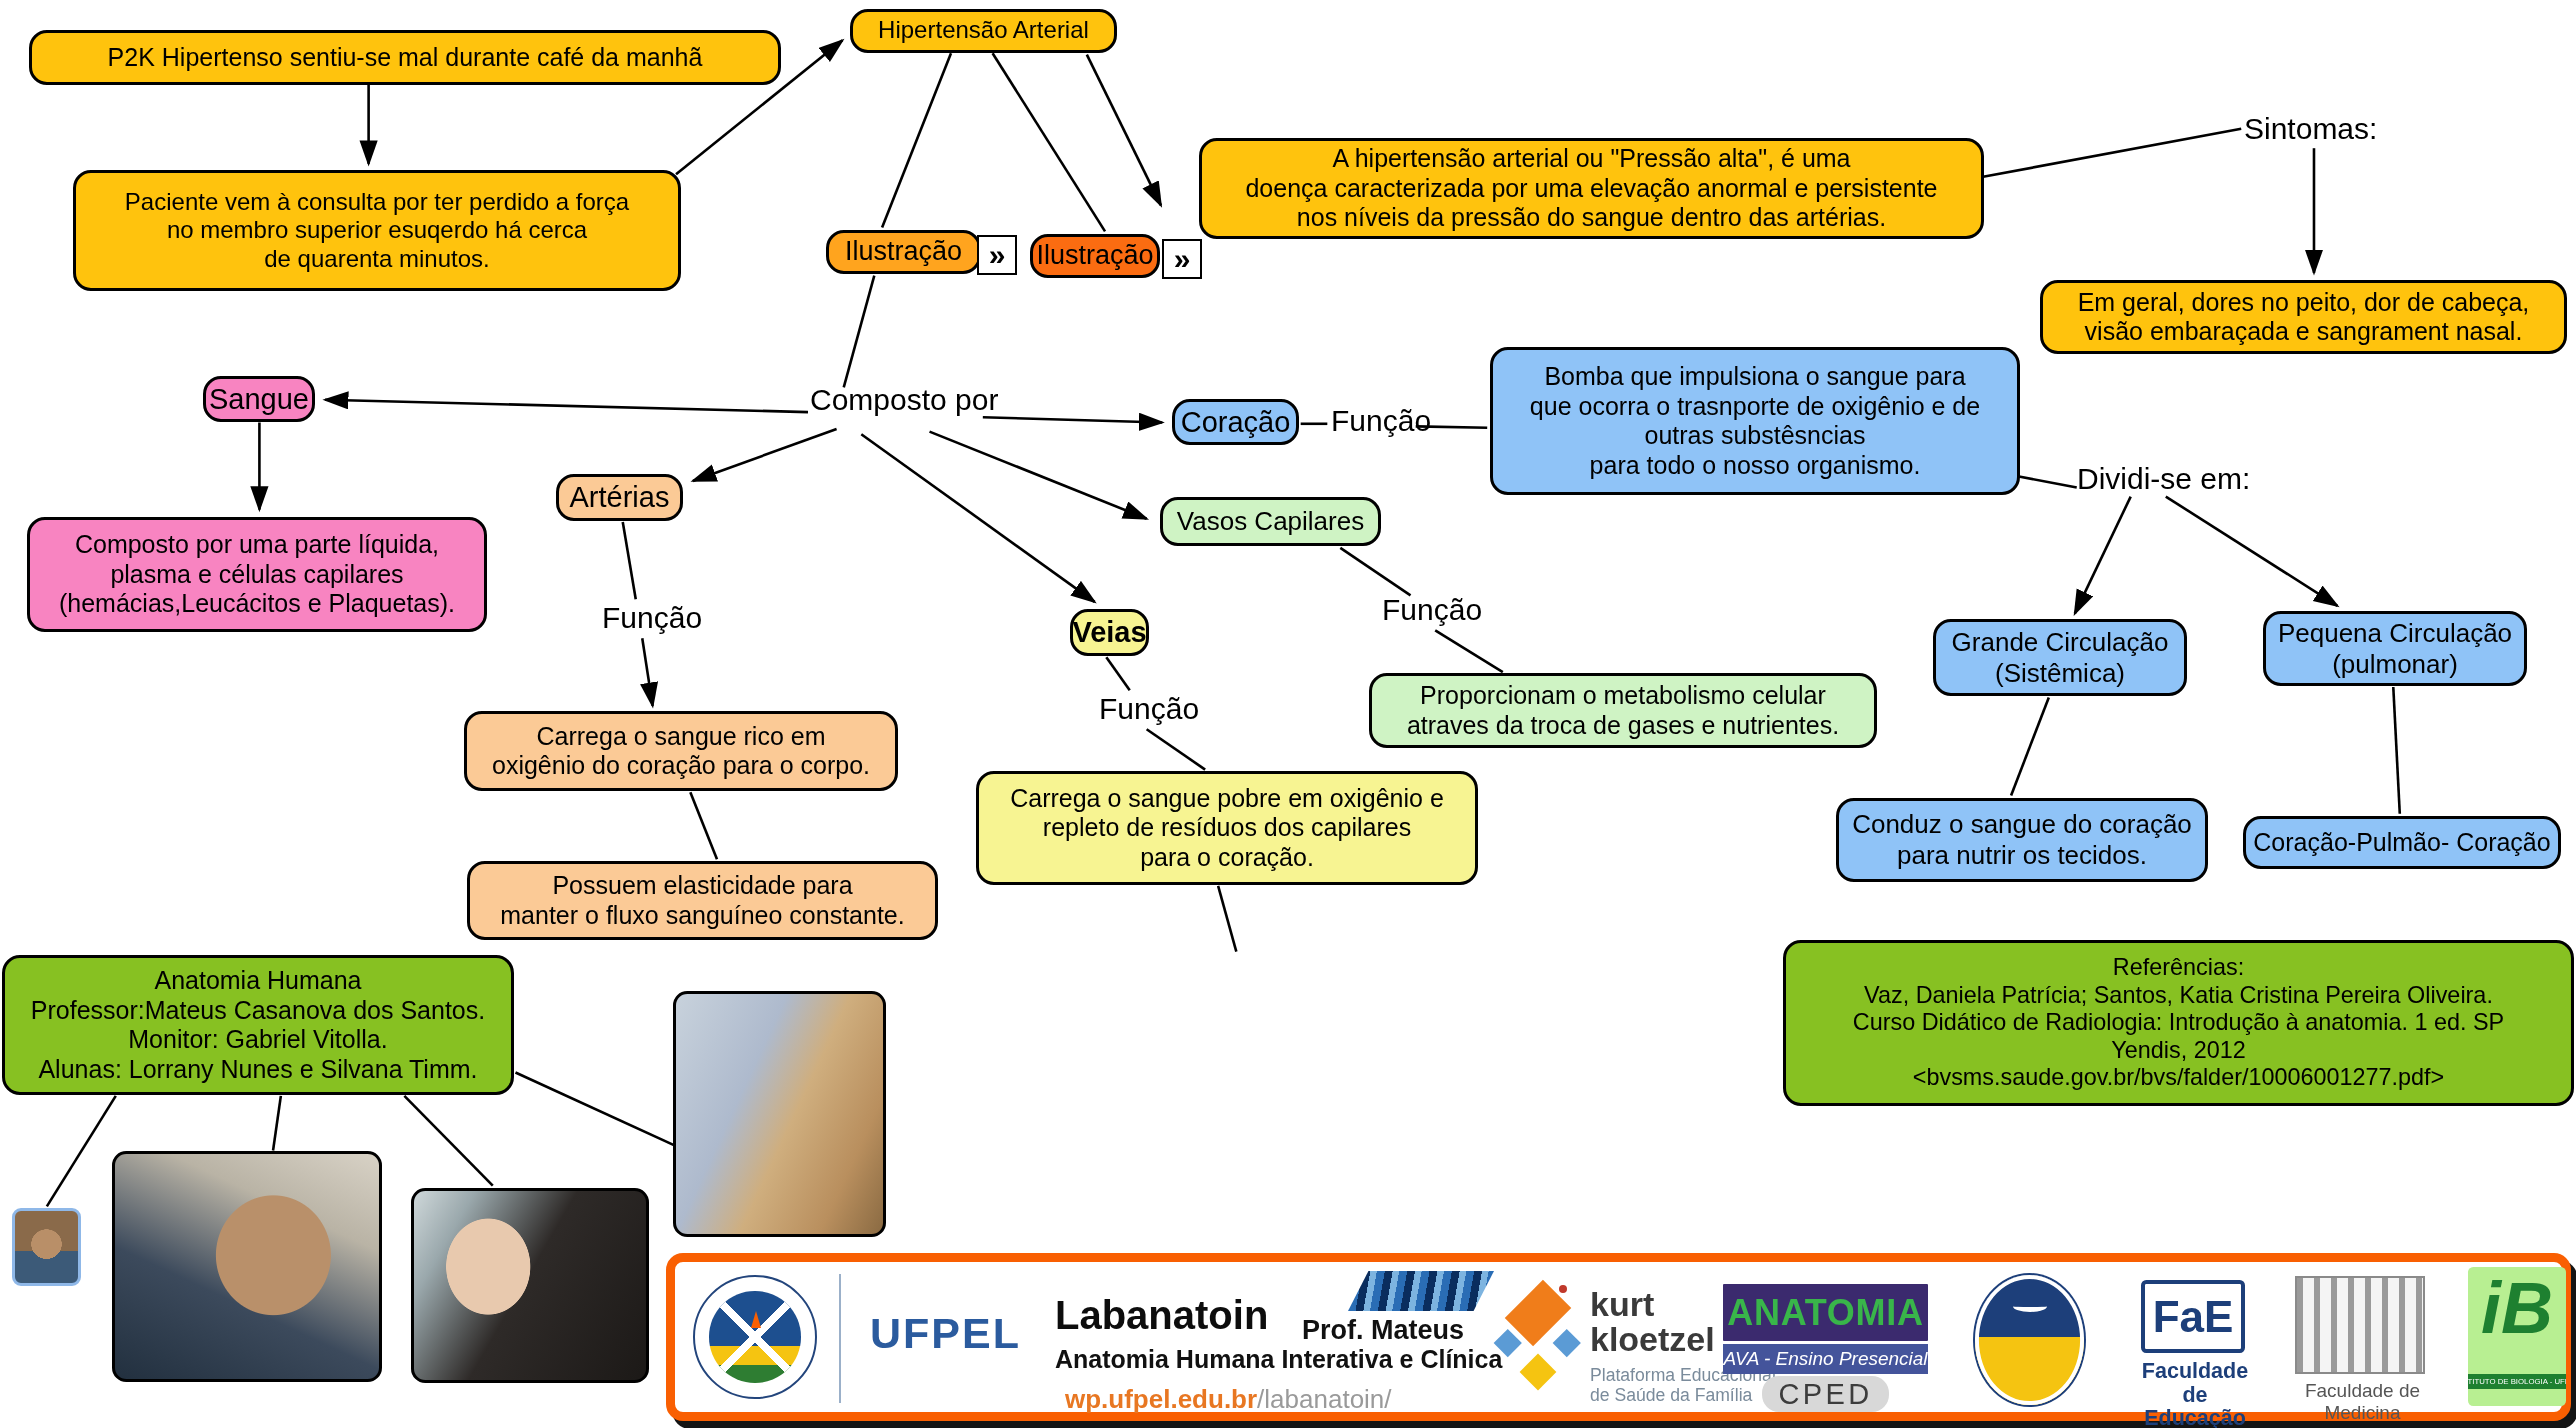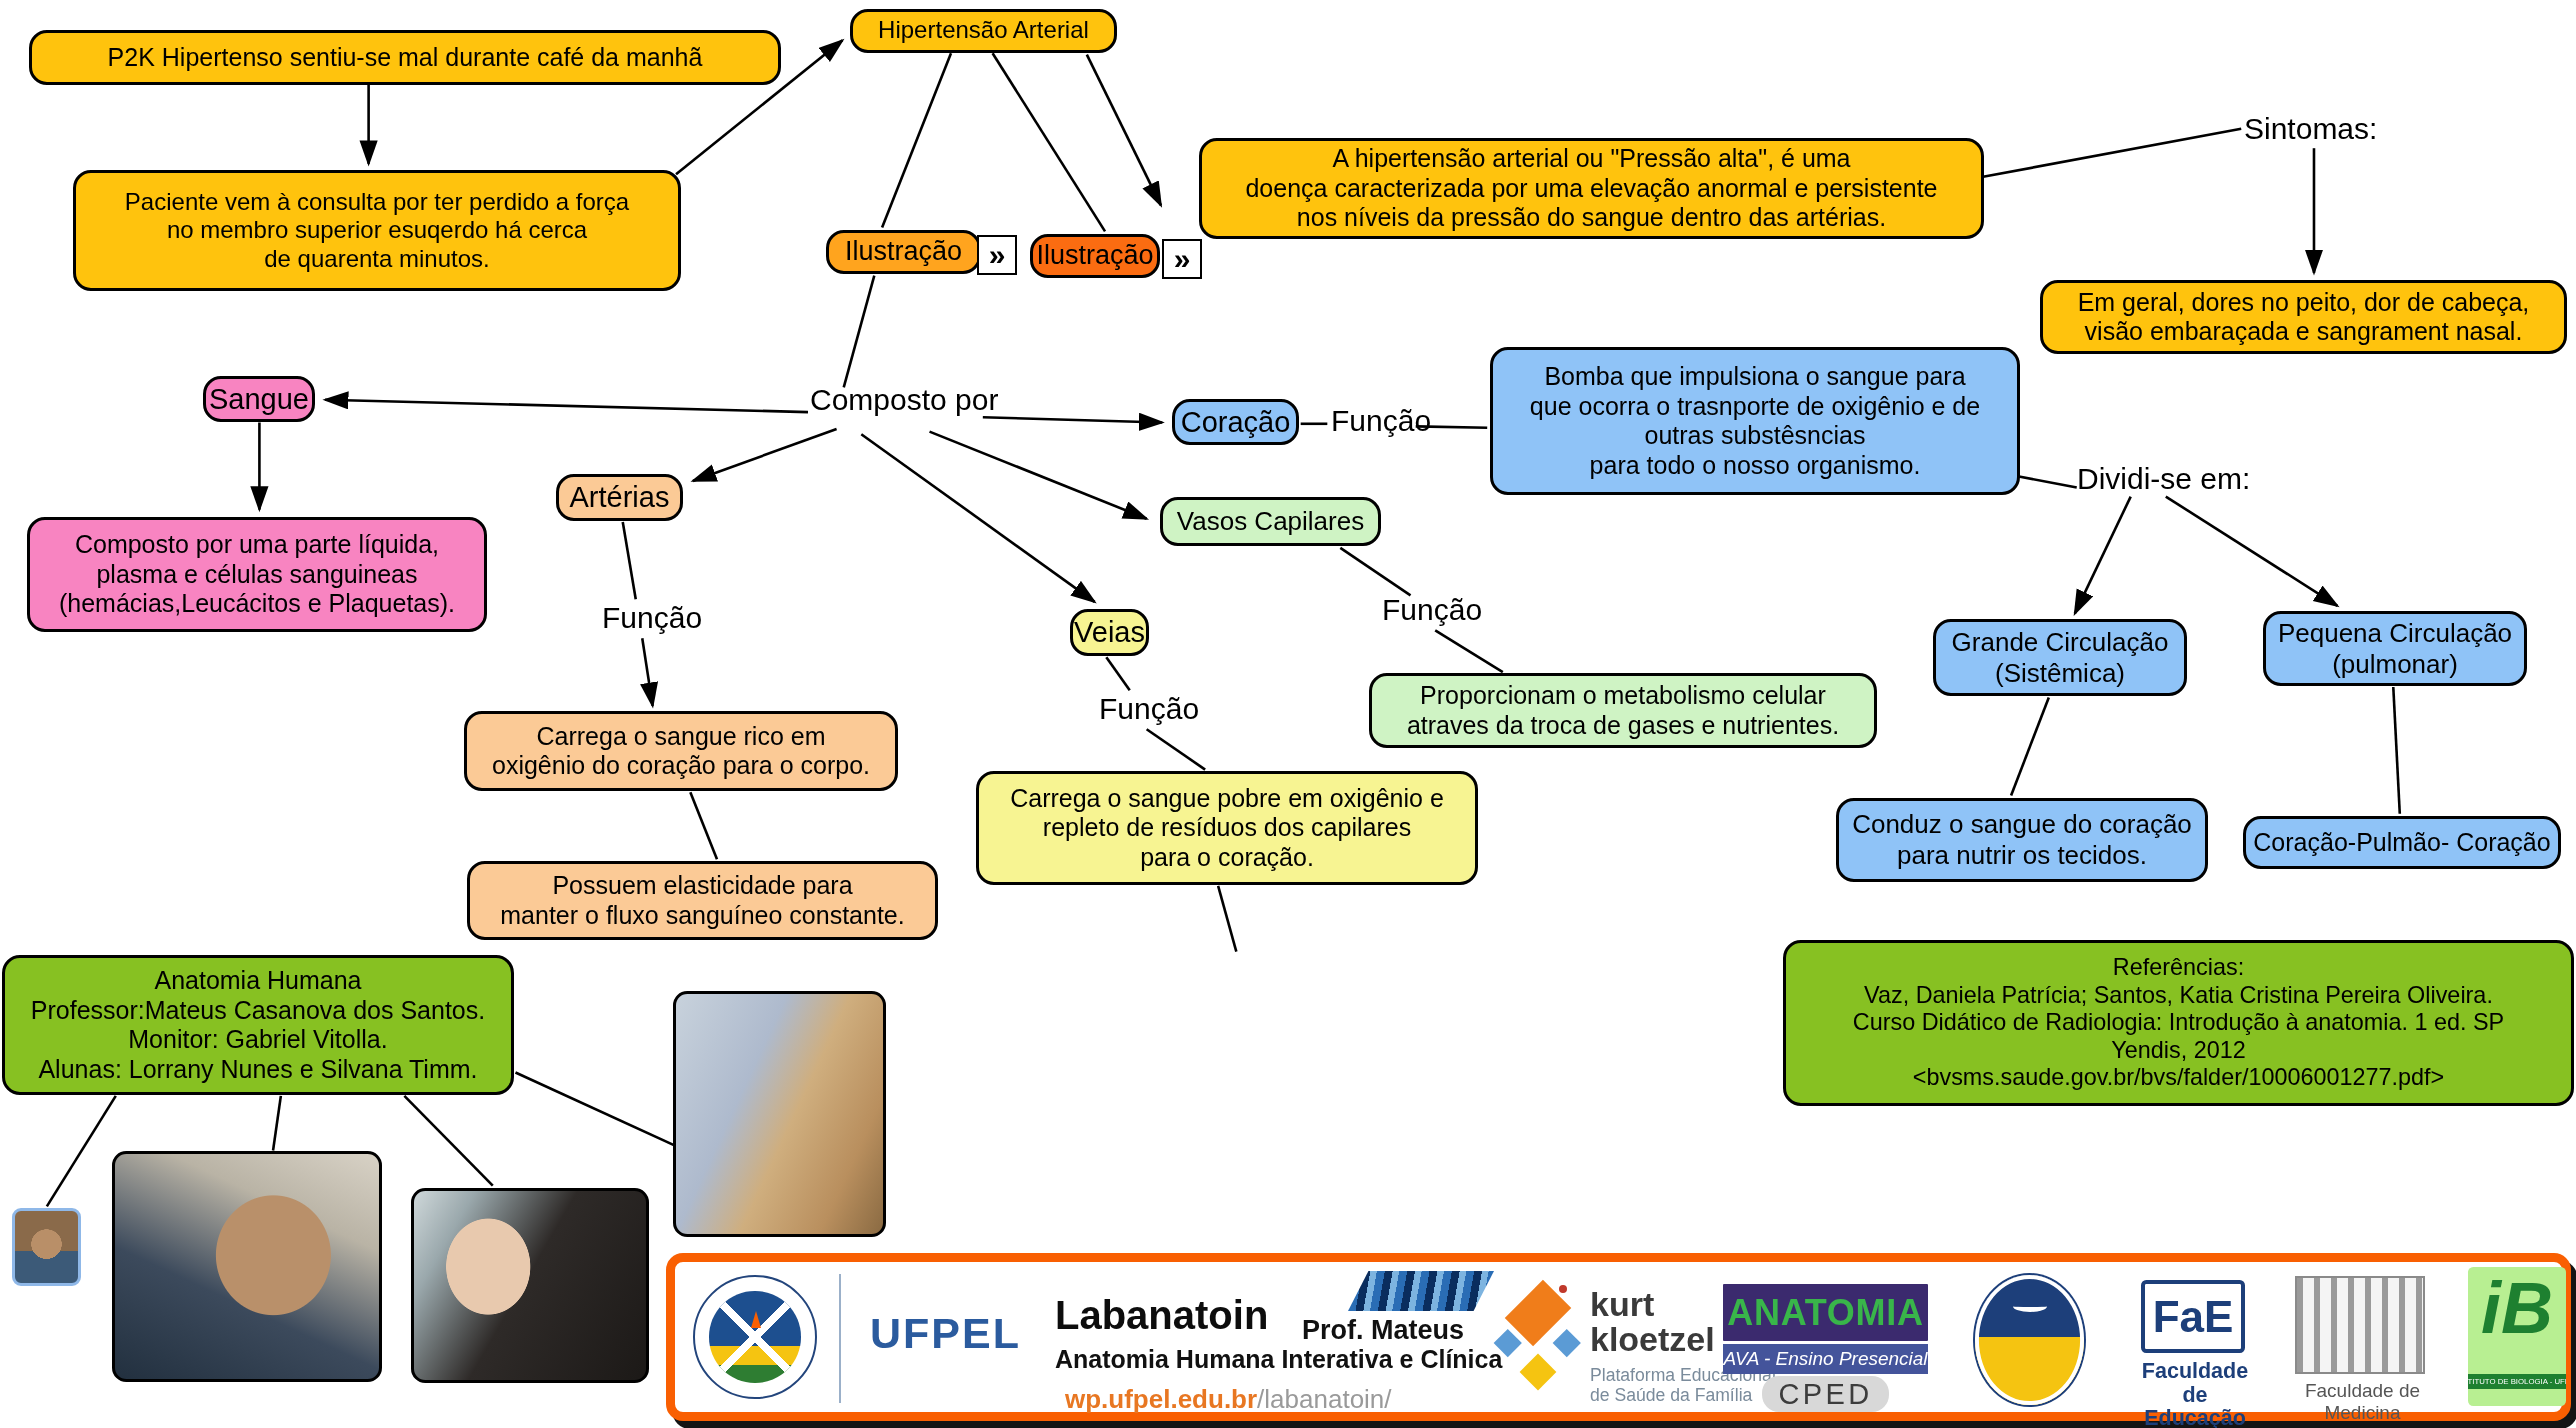--- a/index.html
+++ b/index.html
@@ -136,32 +136,32 @@
   <div class="expand" style="left:1162px;top:239px;width:36px;height:36px;">»</div>
 
   <div class="node gold" style="left:1199px;top:138px;width:785px;height:101px;font-size:25px;">A hipertensão arterial ou "Pressão alta", é uma
 doença caracterizada por uma elevação anormal e persistente
 nos níveis da pressão do sangue dentro das artérias.</div>
   <div class="node gold" style="left:2040px;top:280px;width:527px;height:74px;font-size:25px;">Em geral, dores no peito, dor de cabeça,
 visão embaraçada e sangrament nasal.</div>
 
   <div class="node pink" style="left:203px;top:376px;width:112px;height:46px;font-size:29px;">Sangue</div>
   <div class="node pink" style="left:27px;top:517px;width:460px;height:115px;font-size:25px;">Composto por uma parte líquida,
-plasma e células sanguineas
+plasma e células capilares
 (hemácias,Leucácitos e Plaquetas).</div>
 
   <div class="node blue" style="left:1172px;top:399px;width:127px;height:46px;font-size:29px;">Coração</div>
   <div class="node blue" style="left:1490px;top:347px;width:530px;height:148px;font-size:25px;">Bomba que impulsiona o sangue para
 que ocorra o trasnporte de oxigênio e de
 outras substêsncias
 para todo o nosso organismo.</div>
 
   <div class="node peach" style="left:556px;top:474px;width:127px;height:47px;font-size:29px;">Artérias</div>
   <div class="node greenlight" style="left:1160px;top:497px;width:221px;height:49px;font-size:26px;">Vasos Capilares</div>
-  <div class="node yellowlight" style="left:1070px;top:609px;width:79px;height:47px;font-size:29px;">Veias</div>
+  <div class="node yellowlight" style="left:1070px;top:609px;width:79px;height:47px;font-size:29px;font-weight:bold;">Veias</div>
 
   <div class="node greenlight" style="left:1369px;top:673px;width:508px;height:75px;font-size:25px;">Proporcionam o metabolismo celular
 atraves da troca de gases e nutrientes.</div>
   <div class="node blue" style="left:1933px;top:619px;width:254px;height:77px;font-size:26px;">Grande Circulação
 (Sistêmica)</div>
   <div class="node blue" style="left:2263px;top:611px;width:264px;height:75px;font-size:26px;">Pequena Circulação
 (pulmonar)</div>
 
   <div class="node peach" style="left:464px;top:711px;width:434px;height:80px;font-size:25px;">Carrega o sangue rico em
 oxigênio do coração para o corpo.</div>

